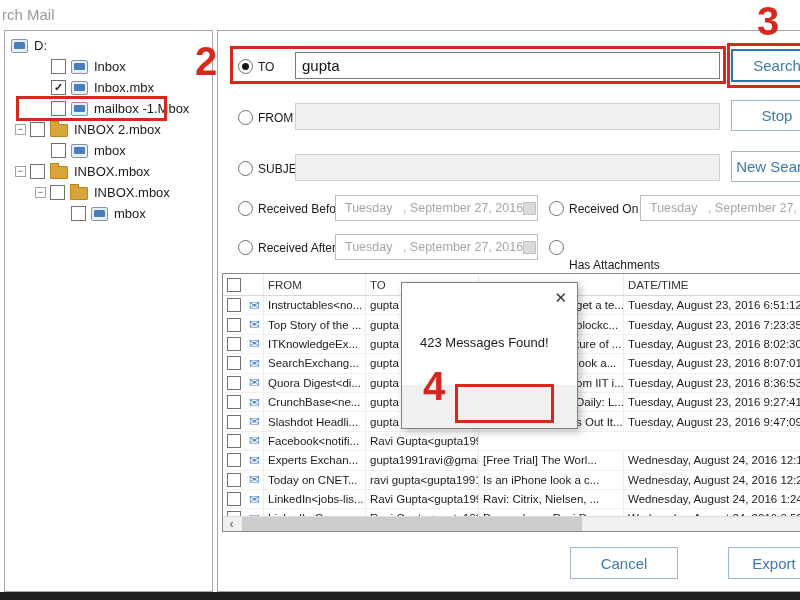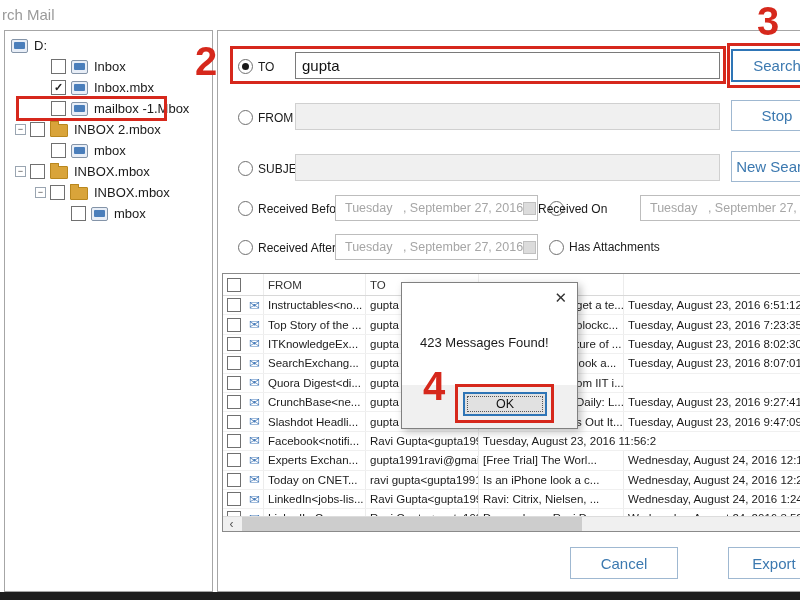--- a/index.html
+++ b/index.html
@@ -176,47 +176,48 @@
 <span class="abs flabel" style="left:258px;top:162px;">SUBJECT</span>
 <input class="abs tinput disabled" style="left: 295px; top: 154px; width: 425px; height: 27px;" readonly="" value="">
 
 <span class="abs radio" style="left:238px;top:201px;"></span>
 <span class="abs flabel" style="left:258px;top:202px;">Received Before</span>
 <div class="abs datecombo" style="left:335px;top:195px;width:203px;height:26px;">
   <span>Tuesday   , September 27, 2016</span>
   <span class="spacer"></span><span class="cal-glyph"></span>
 </div>
 <span class="abs radio" style="left:549px;top:201px;"></span>
-<span class="abs flabel" style="left:538px;top:202px;">Received On</span>
+<span class="abs flabel" style="left:569px;top:202px;">Received On</span>
 <div class="abs datecombo" style="left:640px;top:195px;width:165px;height:26px;">
   <span>Tuesday   , September 27, 2016</span>
 </div>
 
 <span class="abs radio" style="left:238px;top:240px;"></span>
 <span class="abs flabel" style="left:258px;top:241px;">Received After</span>
 <div class="abs datecombo" style="left:335px;top:234px;width:203px;height:26px;">
   <span>Tuesday   , September 27, 2016</span>
   <span class="spacer"></span><span class="cal-glyph"></span>
 </div>
 <span class="abs radio" style="left:549px;top:240px;"></span>
-<span class="abs flabel" style="left:569px;top:240px;">Has Attachments</span>
+<span class="abs flabel" style="left:569px;top:258px;">Has Attachments</span>
 
 <div class="abs btn focused" style="left:731px;top:49px;width:92px;height:33px;">Search</div>
 <div class="abs btn" style="left:731px;top:100px;width:92px;height:31px;">Stop</div>
 <div class="abs btn" style="left:731px;top:151px;width:92px;height:31px;">New Search</div>
 
 <div class="abs" id="results">
   <div class="trow head">
     <span class="c-sel">
         <span class="tcb"></span>
       </span>
     <span class="c-ico cell"></span>
     <span class="c-from cell">FROM</span>
     <span class="c-to cell">TO</span>
     <span class="c-subj cell"></span>
+    <span class="c-dt cell">DATE/TIME</span>
   </div>
   <div id="rows-host">
       <div class="trow">
     <span class="c-sel">
           <span class="tcb"></span>
         </span>
     <span class="c-ico cell">
           <span class="env">✉</span>
         </span>
     <span class="c-from cell">Instructables&lt;no...</span>
@@ -263,20 +264,21 @@
       <div class="trow">
     <span class="c-sel">
           <span class="tcb"></span>
         </span>
     <span class="c-ico cell">
           <span class="env">✉</span>
         </span>
     <span class="c-from cell">Quora Digest&lt;di...</span>
     <span class="c-to cell">gupta</span>
     <span class="c-subj cell partial">om IIT i...</span>
+    <span class="c-dt cell">Tuesday, August 23, 2016 8:36:53</span>
   </div>
       <div class="trow">
     <span class="c-sel">
           <span class="tcb"></span>
         </span>
     <span class="c-ico cell">
           <span class="env">✉</span>
         </span>
     <span class="c-from cell">CrunchBase&lt;ne...</span>
     <span class="c-to cell">gupta</span>
@@ -297,21 +299,20 @@
   </div>
       <div class="trow">
     <span class="c-sel">
           <span class="tcb"></span>
         </span>
     <span class="c-ico cell">
           <span class="env">✉</span>
         </span>
     <span class="c-from cell">Facebook&lt;notifi...</span>
     <span class="c-to cell">Ravi Gupta&lt;gupta199...</span>
-    <span class="c-dt cell">Tuesday, August 23, 2016 11:56:2</span>
   </div>
       <div class="trow">
     <span class="c-sel">
           <span class="tcb"></span>
         </span>
     <span class="c-ico cell">
           <span class="env">✉</span>
         </span>
     <span class="c-from cell">Experts Exchan...</span>
     <span class="c-to cell">gupta1991ravi@gmail....</span>
@@ -358,21 +359,20 @@
   <div id="hscroll">
     <span class="sb-arrow">‹</span>
     <span class="sb-thumb"></span>
   </div>
 </div>
 
 <div class="abs" id="dialog">
   <span class="close">✕</span>
   <span class="msg">423 Messages Found!</span>
   <div class="foot"></div>
-  <div id="ok-btn">OK</div>
 </div>
 
 <div class="abs btn" style="left:570px;top:547px;width:108px;height:32px;">Cancel</div>
 <div class="abs btn" style="left:728px;top:547px;width:92px;height:32px;">Export</div>
 
 <div class="abs redbox" id="redbox-tree"></div>
 <div class="abs redbox" id="redbox-to"></div>
 <div class="abs redbox" id="redbox-search"></div>
 <div class="abs redbox" id="redbox-ok"></div>
 <div class="abs rednum" id="num-2">2</div>

